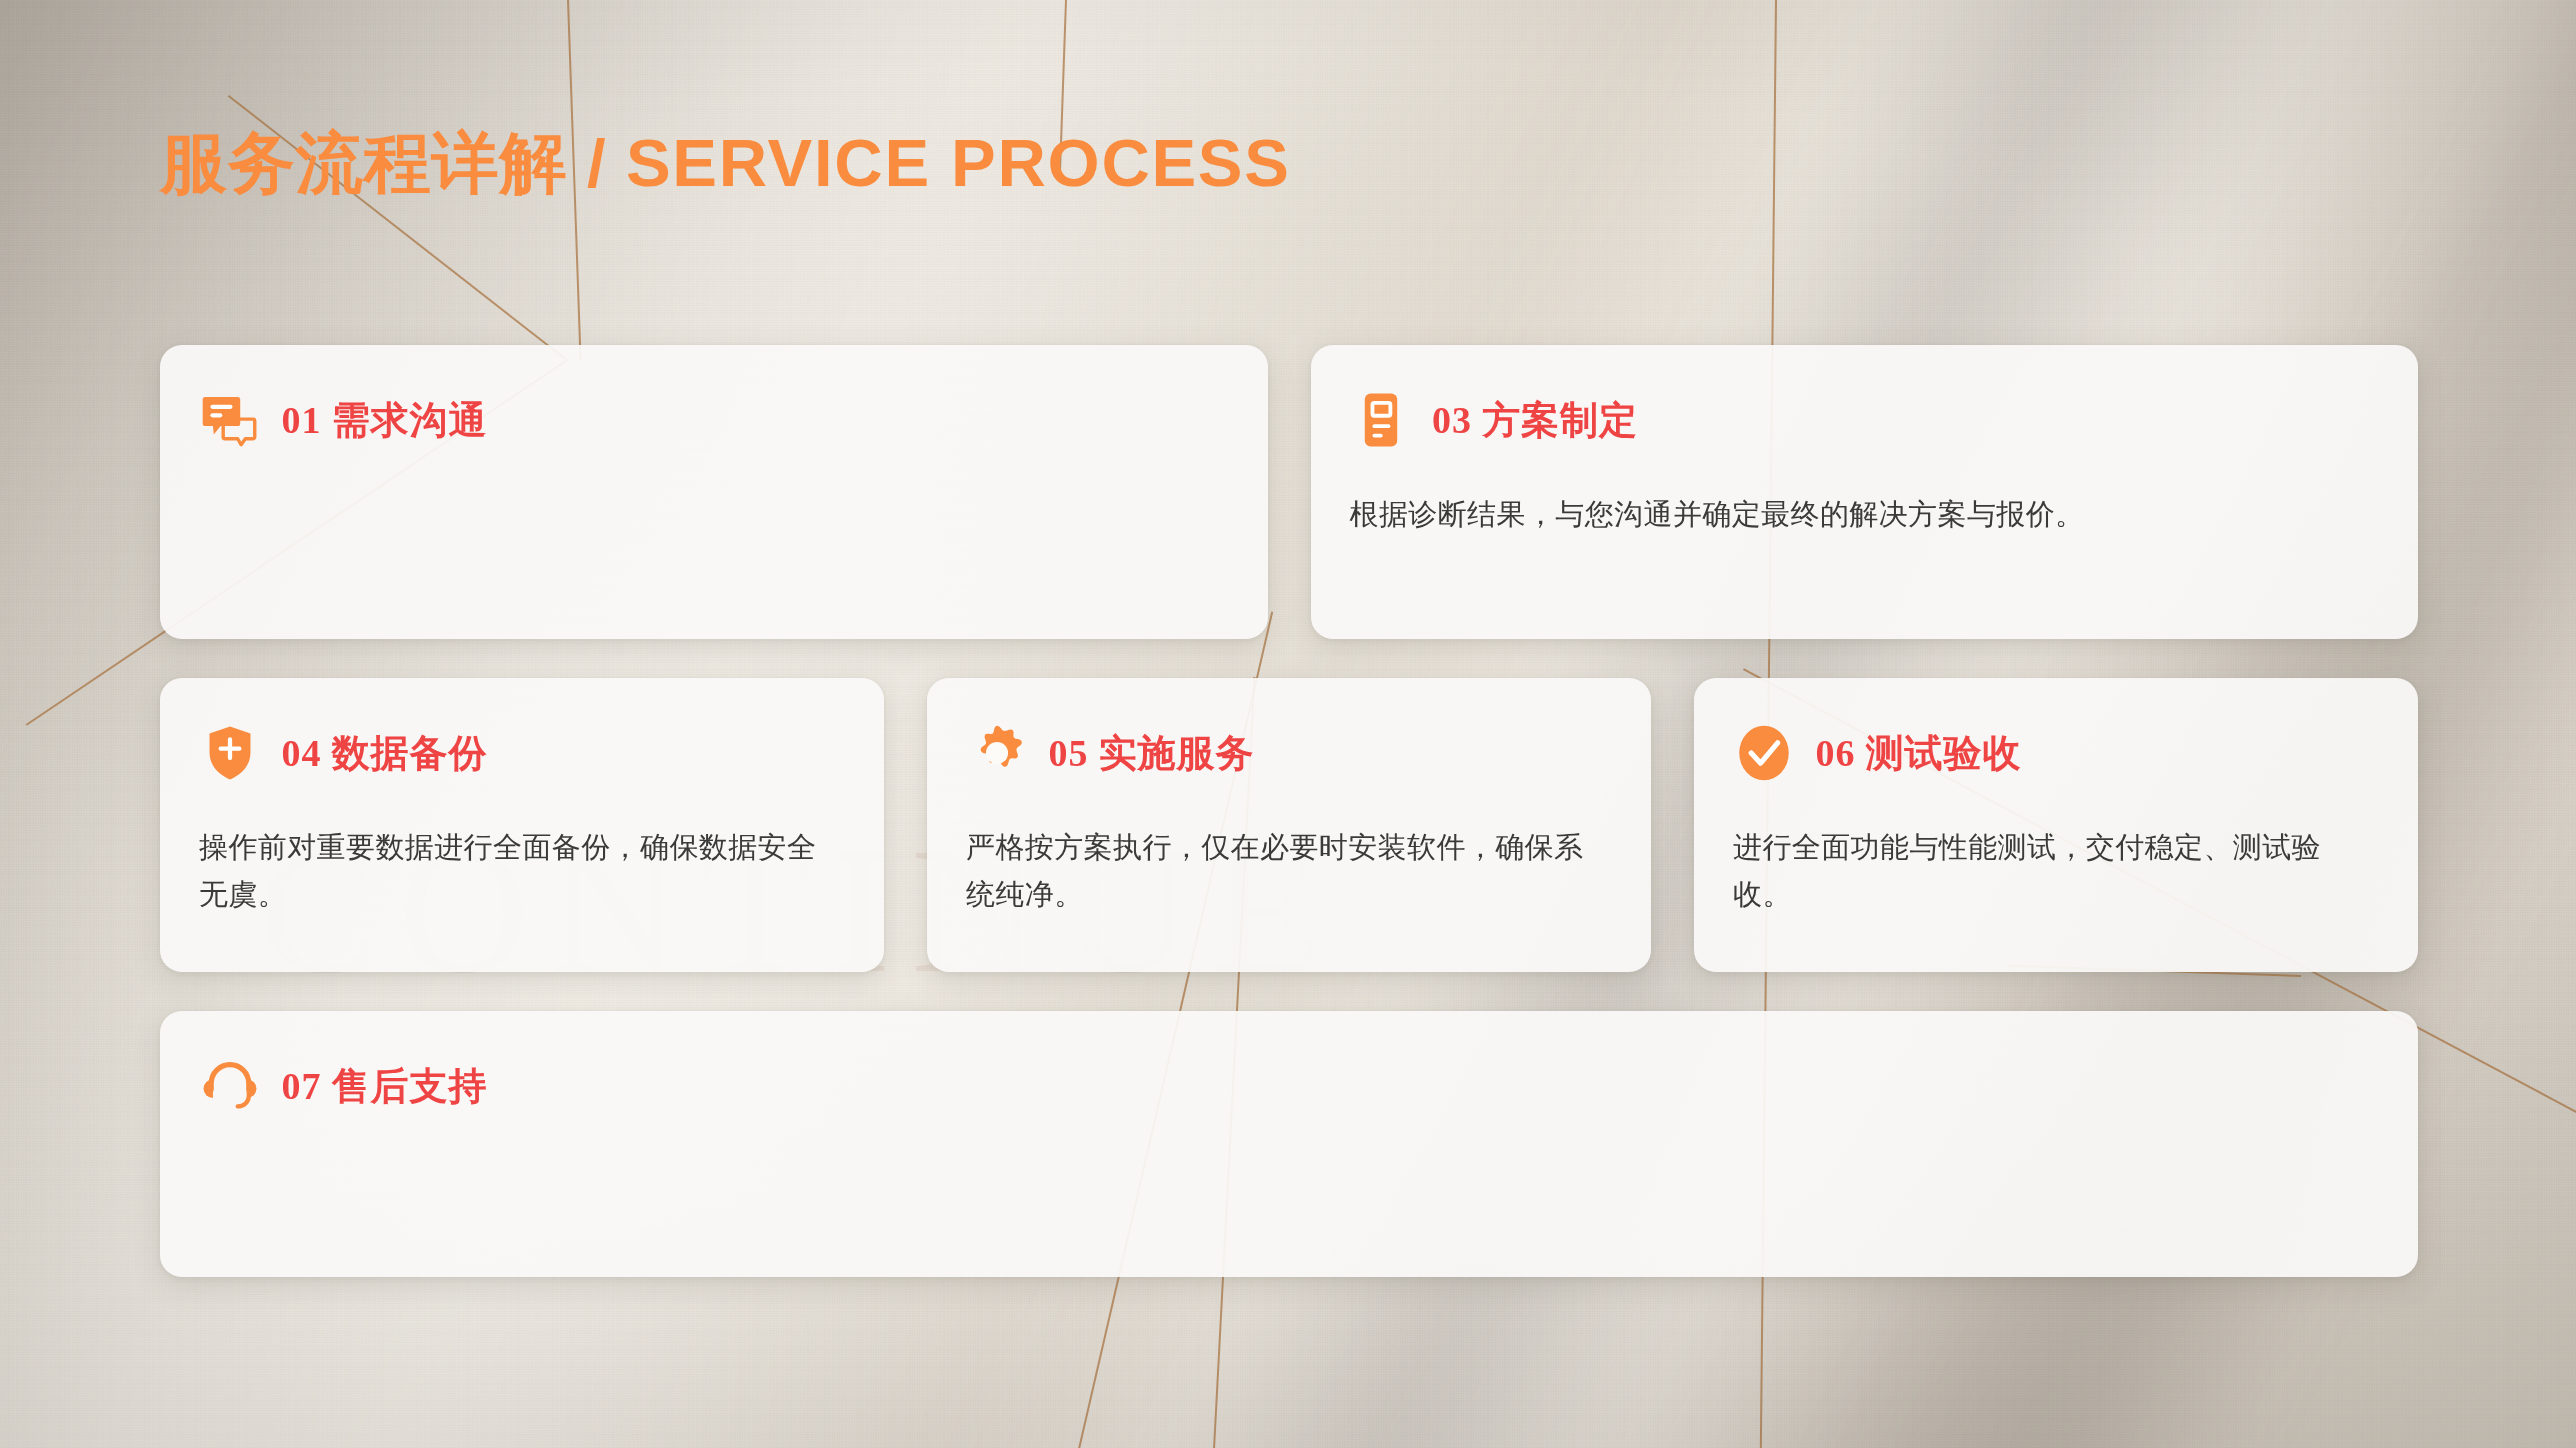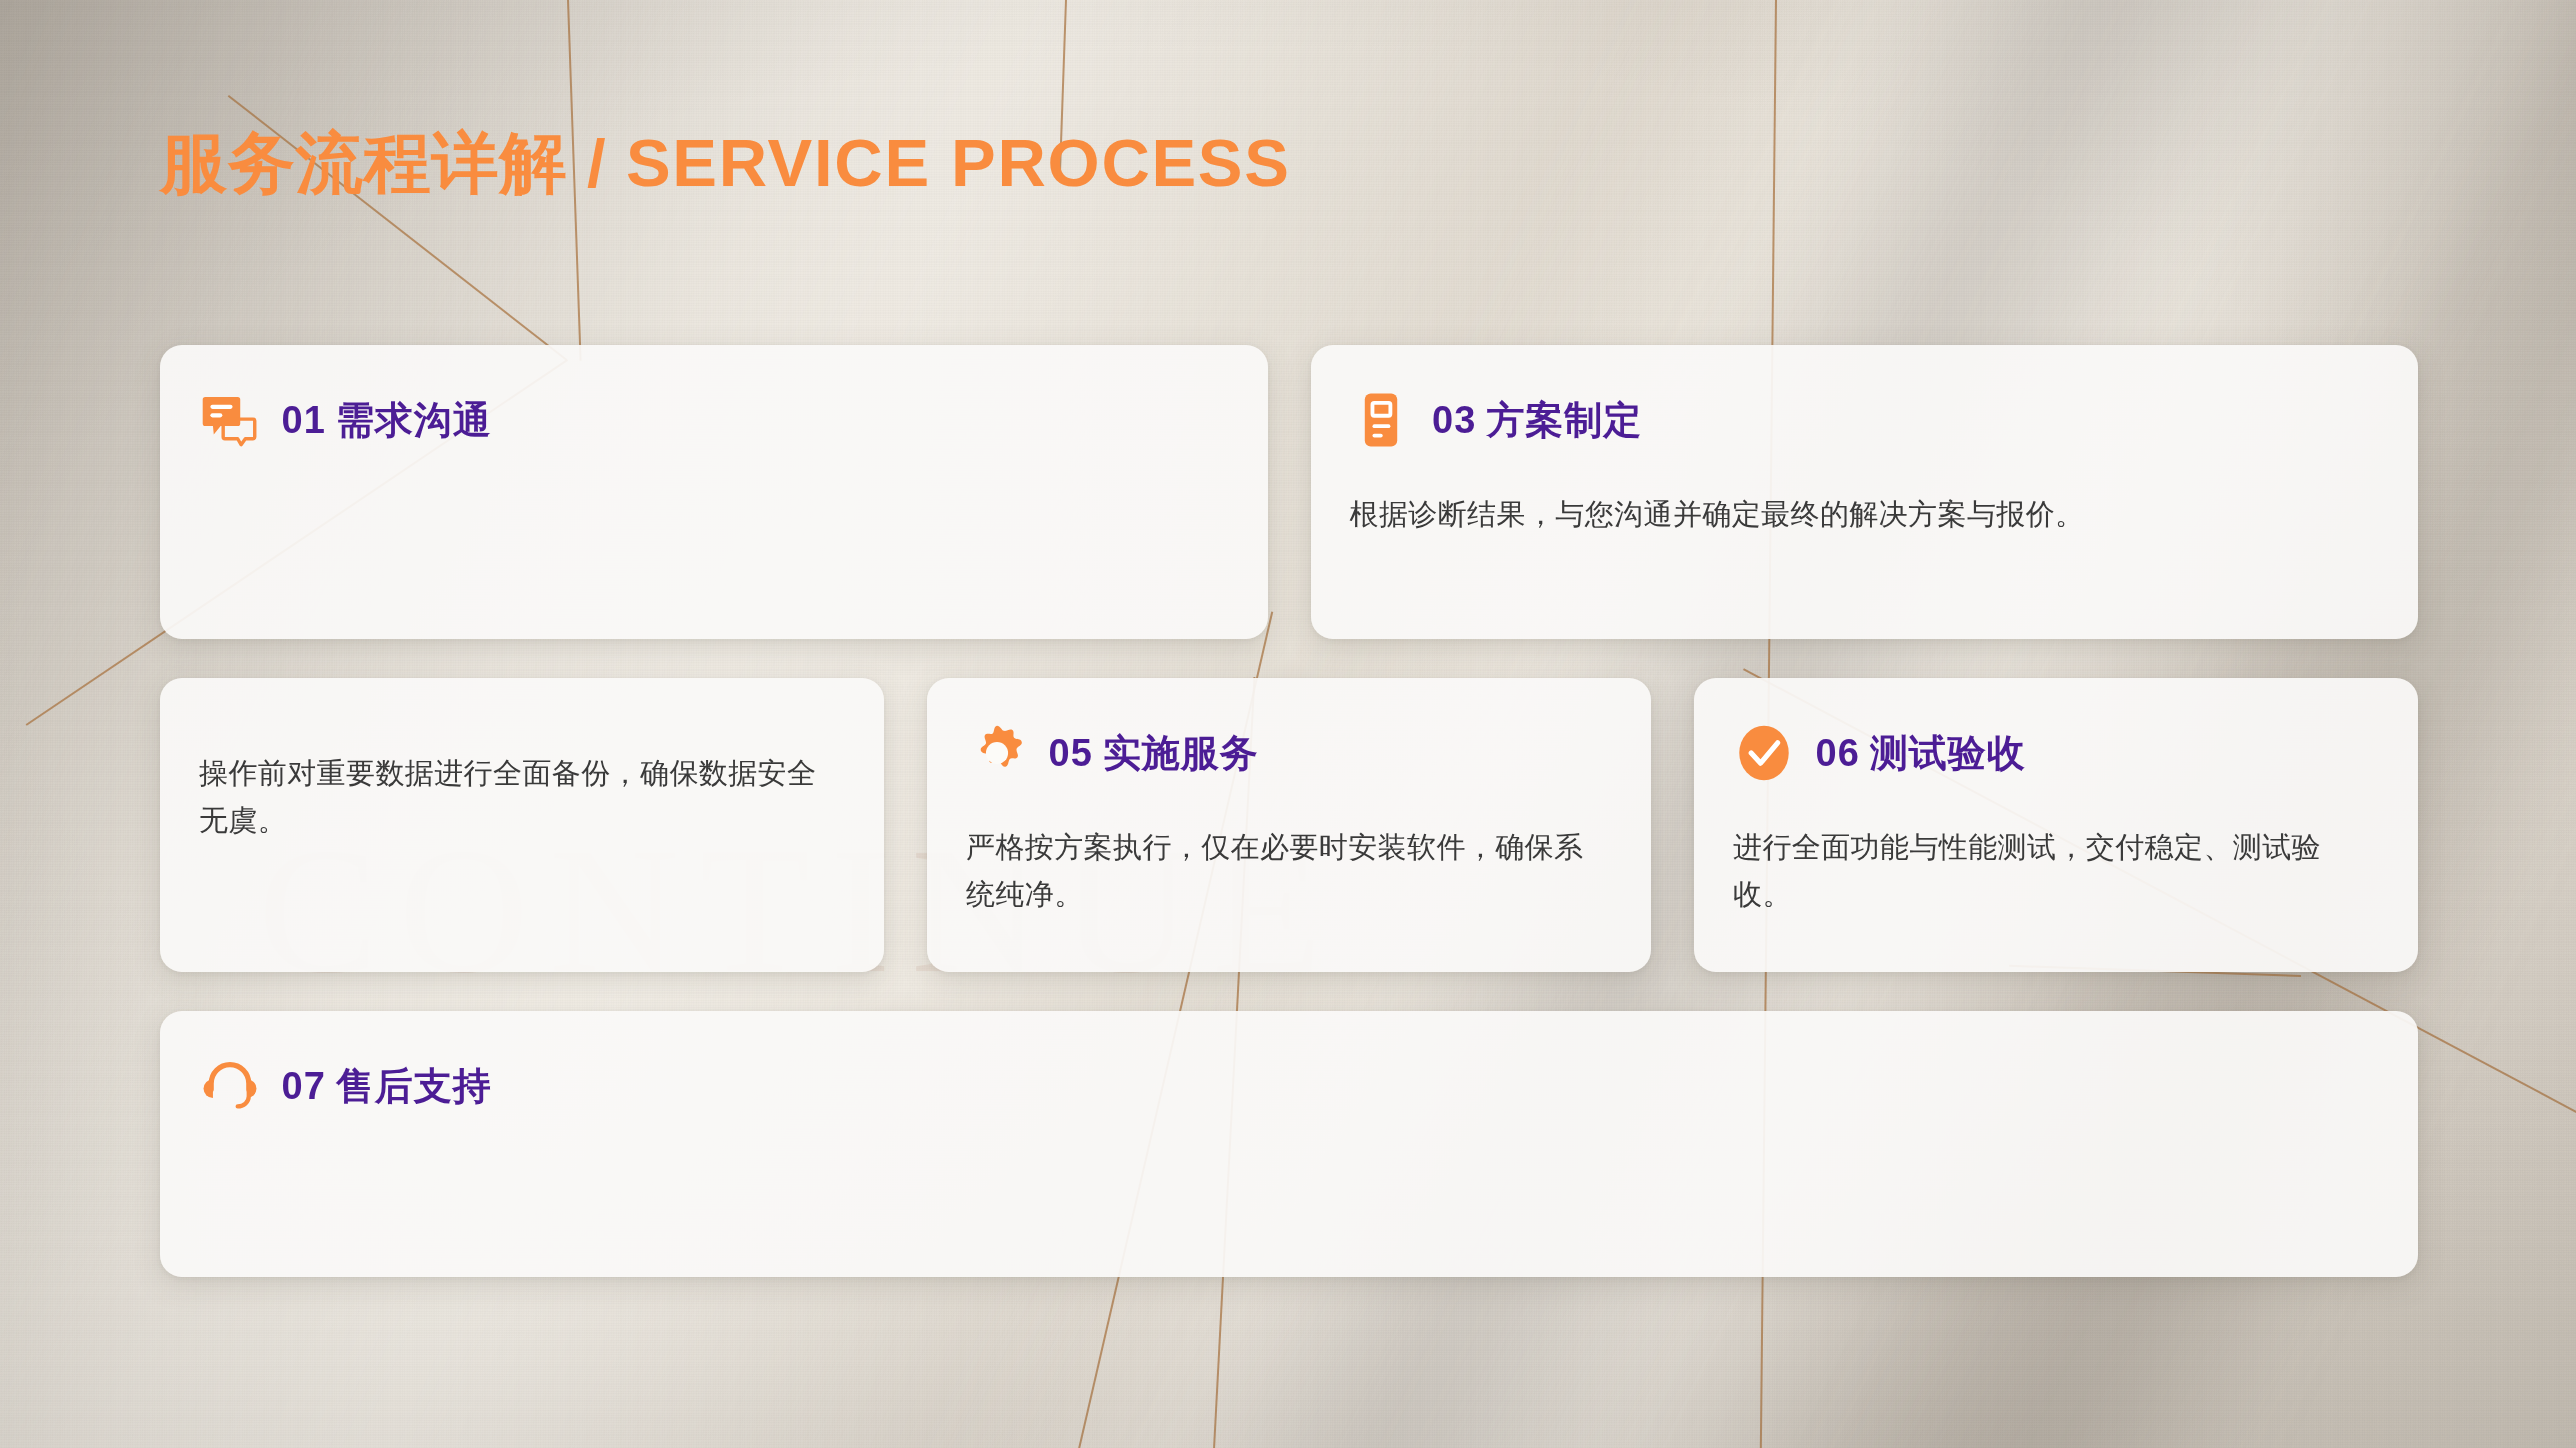--- a/index.html
+++ b/index.html
@@ -142,23 +142,24 @@
   }
   .card-icon {
     width: 62px; height: 62px;
     flex: 0 0 62px;
     display: flex; align-items: center; justify-content: center;
   }
   .card-icon svg { display: block; }
   .card-title {
     font-size: 38px;
     font-weight: 700;
-    color: #4c1d95;
+    color: #ef4444;
     letter-spacing: 0.9px;
     white-space: nowrap;
+    font-family: Liberation Serif, serif;
   }
   .card-title .num { margin-right: 10.3px; }
 
   .card-desc {
     margin-top: 34px;
     font-size: 29px;
     line-height: 1.62;
     color: #3a3a3a;
     letter-spacing: 0.4px;
   }
@@ -231,20 +232,31 @@
           </div>
         </div>
         <div class="card-desc">根据诊断结果，与您沟通并确定最终的解决方案与报价。</div>
       </div>
 
     </div>
 
     <div class="row">
 
       <div class="card">
+        <div class="card-head">
+          <span class="card-icon">
+            <svg width="58" height="58" viewBox="0 0 68 68">
+              <path d="M34 3L10 11v22c0 17 12 27 24 32 12-5 24-15 24-32V11L34 3z" fill="#F98C3F"></path>
+              <path d="M34 18v22M23 29h22" stroke="#FFFFFF" stroke-width="5" stroke-linecap="round"></path>
+            </svg>
+          </span>
+          <div class="card-title">
+            <span class="num">04</span><span>数据备份</span>
+          </div>
+        </div>
         <div class="card-desc">操作前对重要数据进行全面备份，确保数据安全无虞。</div>
       </div>
 
       <div class="card">
         <div class="card-head">
           <span class="card-icon">
             <svg width="58" height="58" viewBox="0 0 68 68">
               <path d="M34 2c4 0 5 5 8 6s7-3 10-1 0 7 2 9 8 1 9 5-5 5-6 8 3 7 1 10-7 0-9 2-1 8-5 9-5-5-8-6-7 3-10 1 0-7-2-9-8-1-9-5 5-5 6-8-3-7-1-10 7 0 9-2 1-8 5-9z" fill="#F98C3F"></path>
               <circle cx="34" cy="34" r="13" fill="#FCFBF8"></circle>
             </svg>

